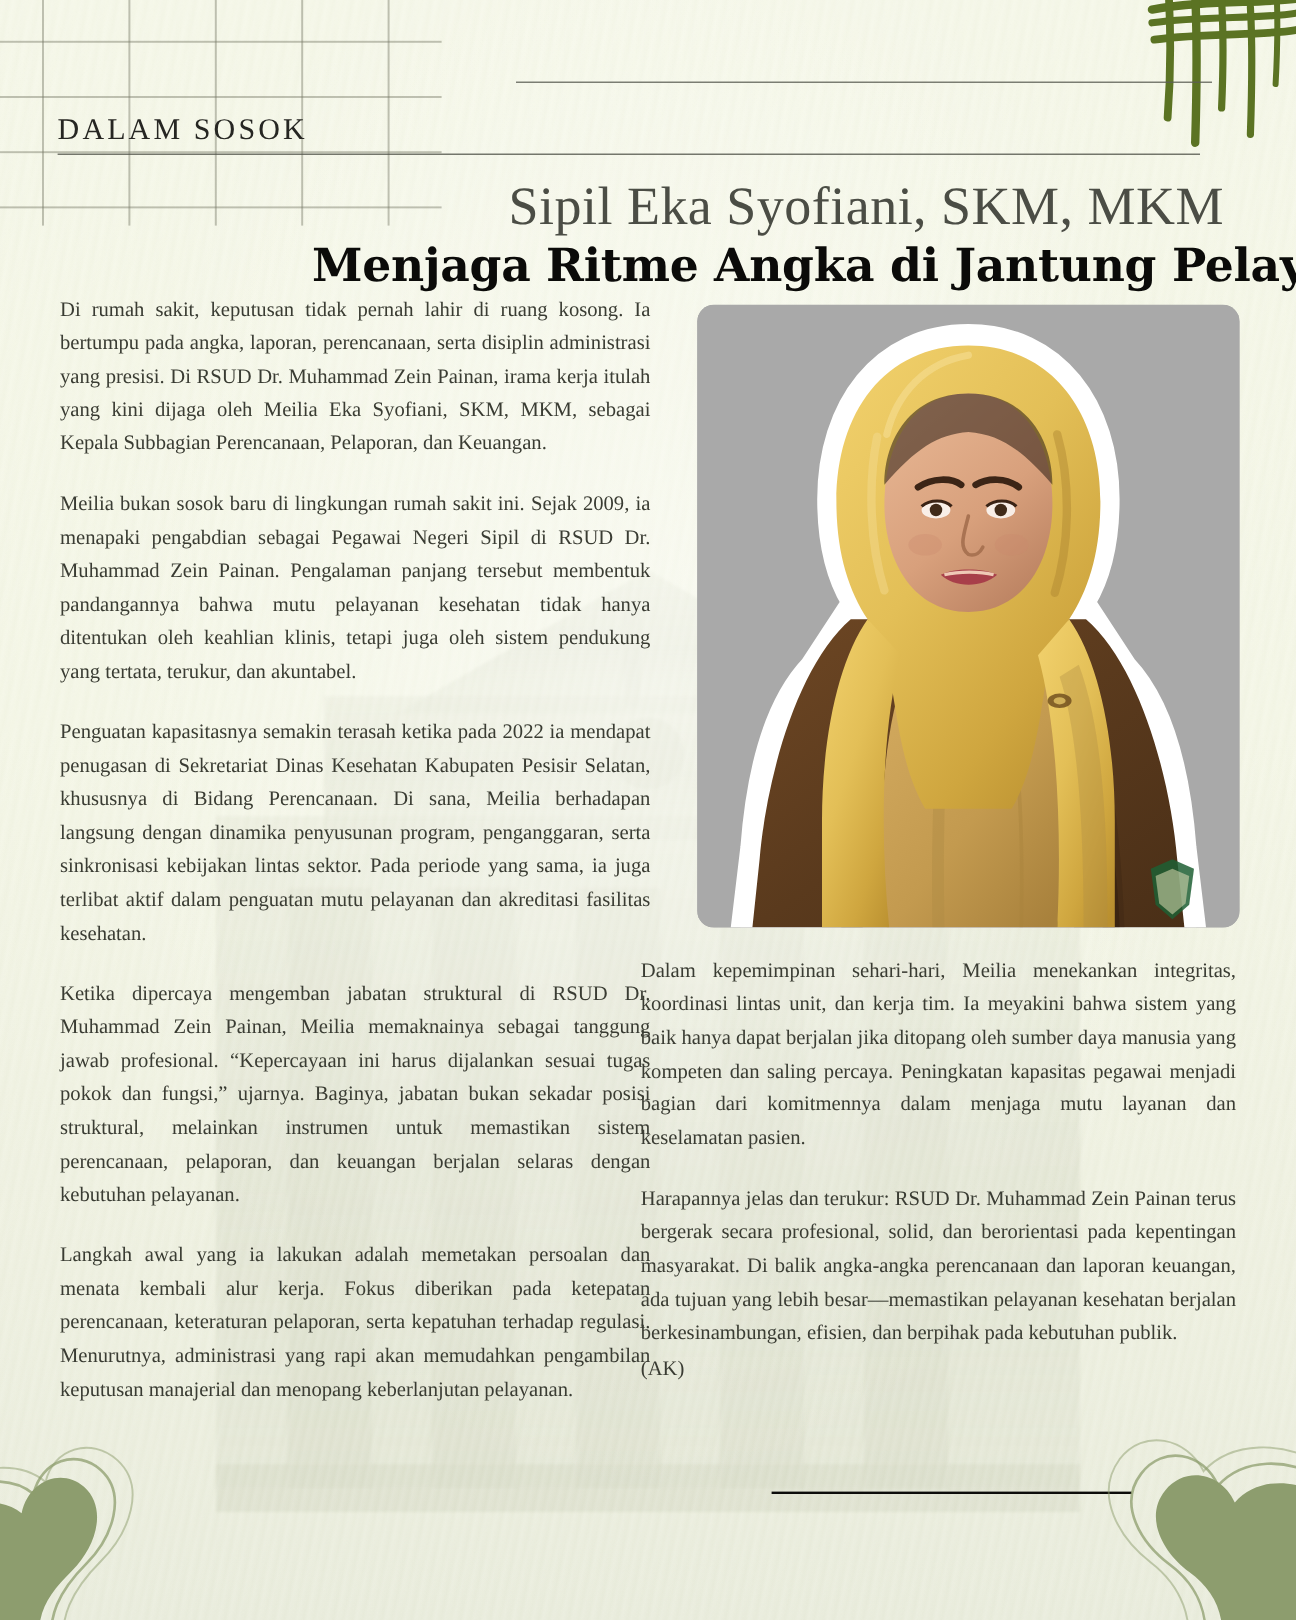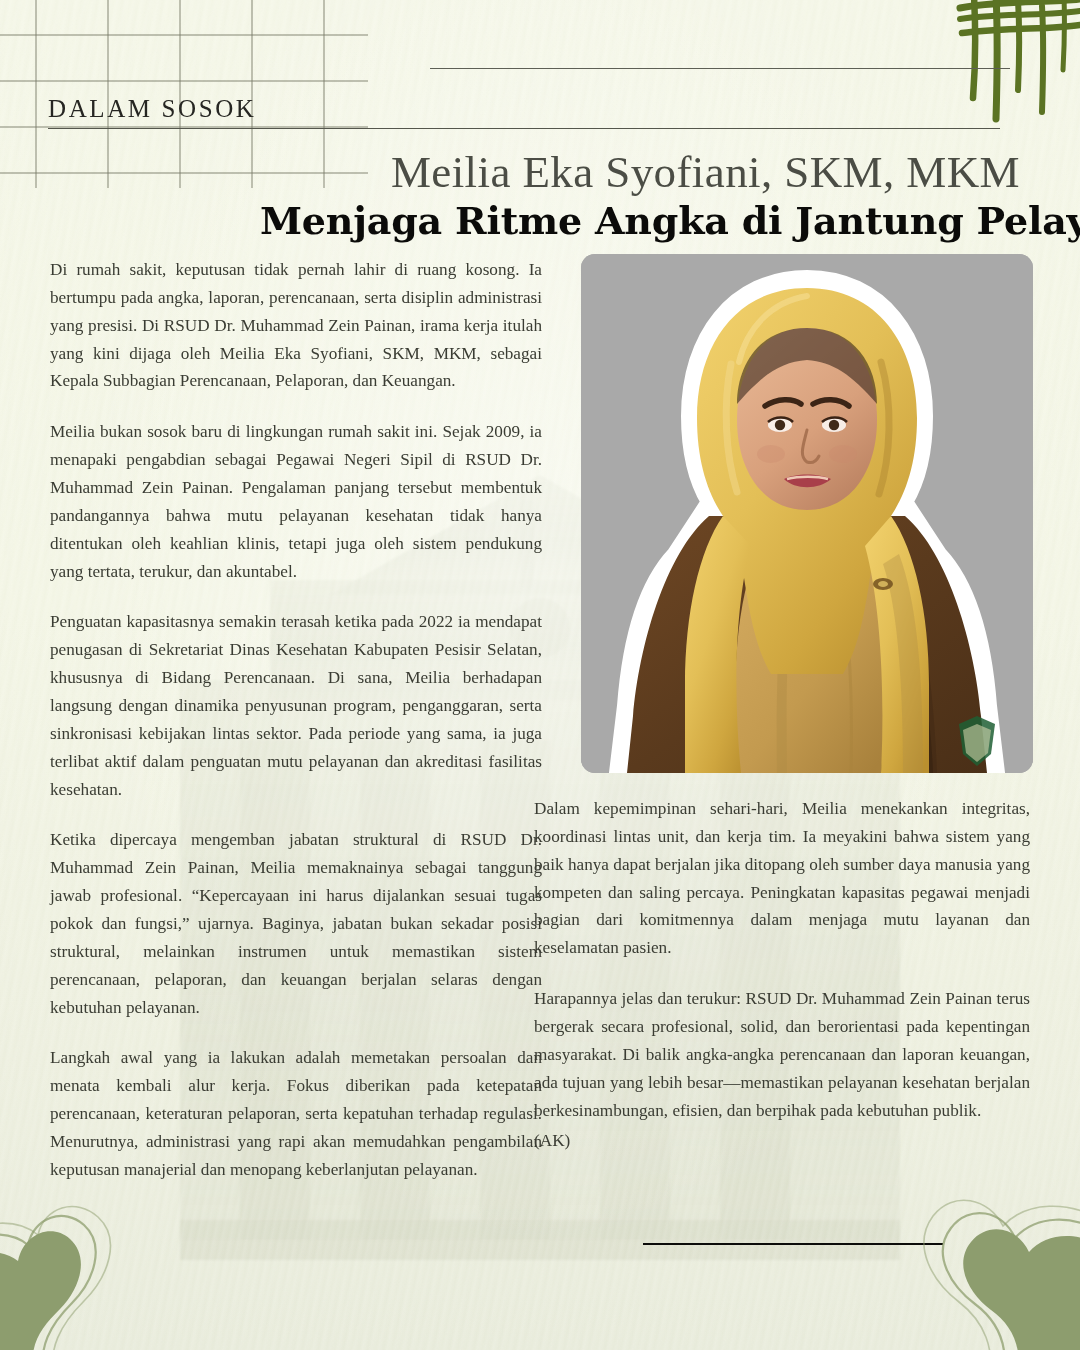--- a/index.html
+++ b/index.html
@@ -160,21 +160,21 @@
   .col {
     position: absolute;
     font-size: 17.2px;
     line-height: 1.62;
     color: #3a3c33;
     text-align: justify;
     font-family: "Liberation Serif", serif;
   }
   .col-left {
     left: 50px;
-    top: 256px;
+    top: 244px;
     width: 492px;
   }
   .col-right {
     left: 534px;
     top: 795px;
     width: 496px;
   }
   .col p {
     margin: 0 0 23px 0;
     text-align: justify;
@@ -238,21 +238,21 @@
       <path d="M90 12 C 92 46, 91 88, 90 118" stroke-width="6"></path>
       <path d="M112 3 C 113 30, 112 58, 111 76" stroke-width="5"></path>
     </g>
   </svg>
 
   <div class="rule-top"></div>
   <div class="kicker">DALAM SOSOK</div>
   <div class="rule-under-kicker"></div>
 
   <div class="title-wrap">
-    <div class="title-name">Meilia Eka Syofiani, SKM, MKM</div>
+    <div class="title-name">Sipil Eka Syofiani, SKM, MKM</div>
     <div class="title-head">Menjaga Ritme Angka di Jantung Pelayanan</div>
   </div>
 
   <div class="photo">
     <svg width="452" height="519" viewBox="0 0 452 519">
       <defs>
         <linearGradient id="hijab" x1="0.15" y1="0" x2="0.9" y2="1">
           <stop offset="0%" stop-color="#f0cf6a"></stop>
           <stop offset="40%" stop-color="#e3bf57"></stop>
           <stop offset="75%" stop-color="#cfa63f"></stop>

